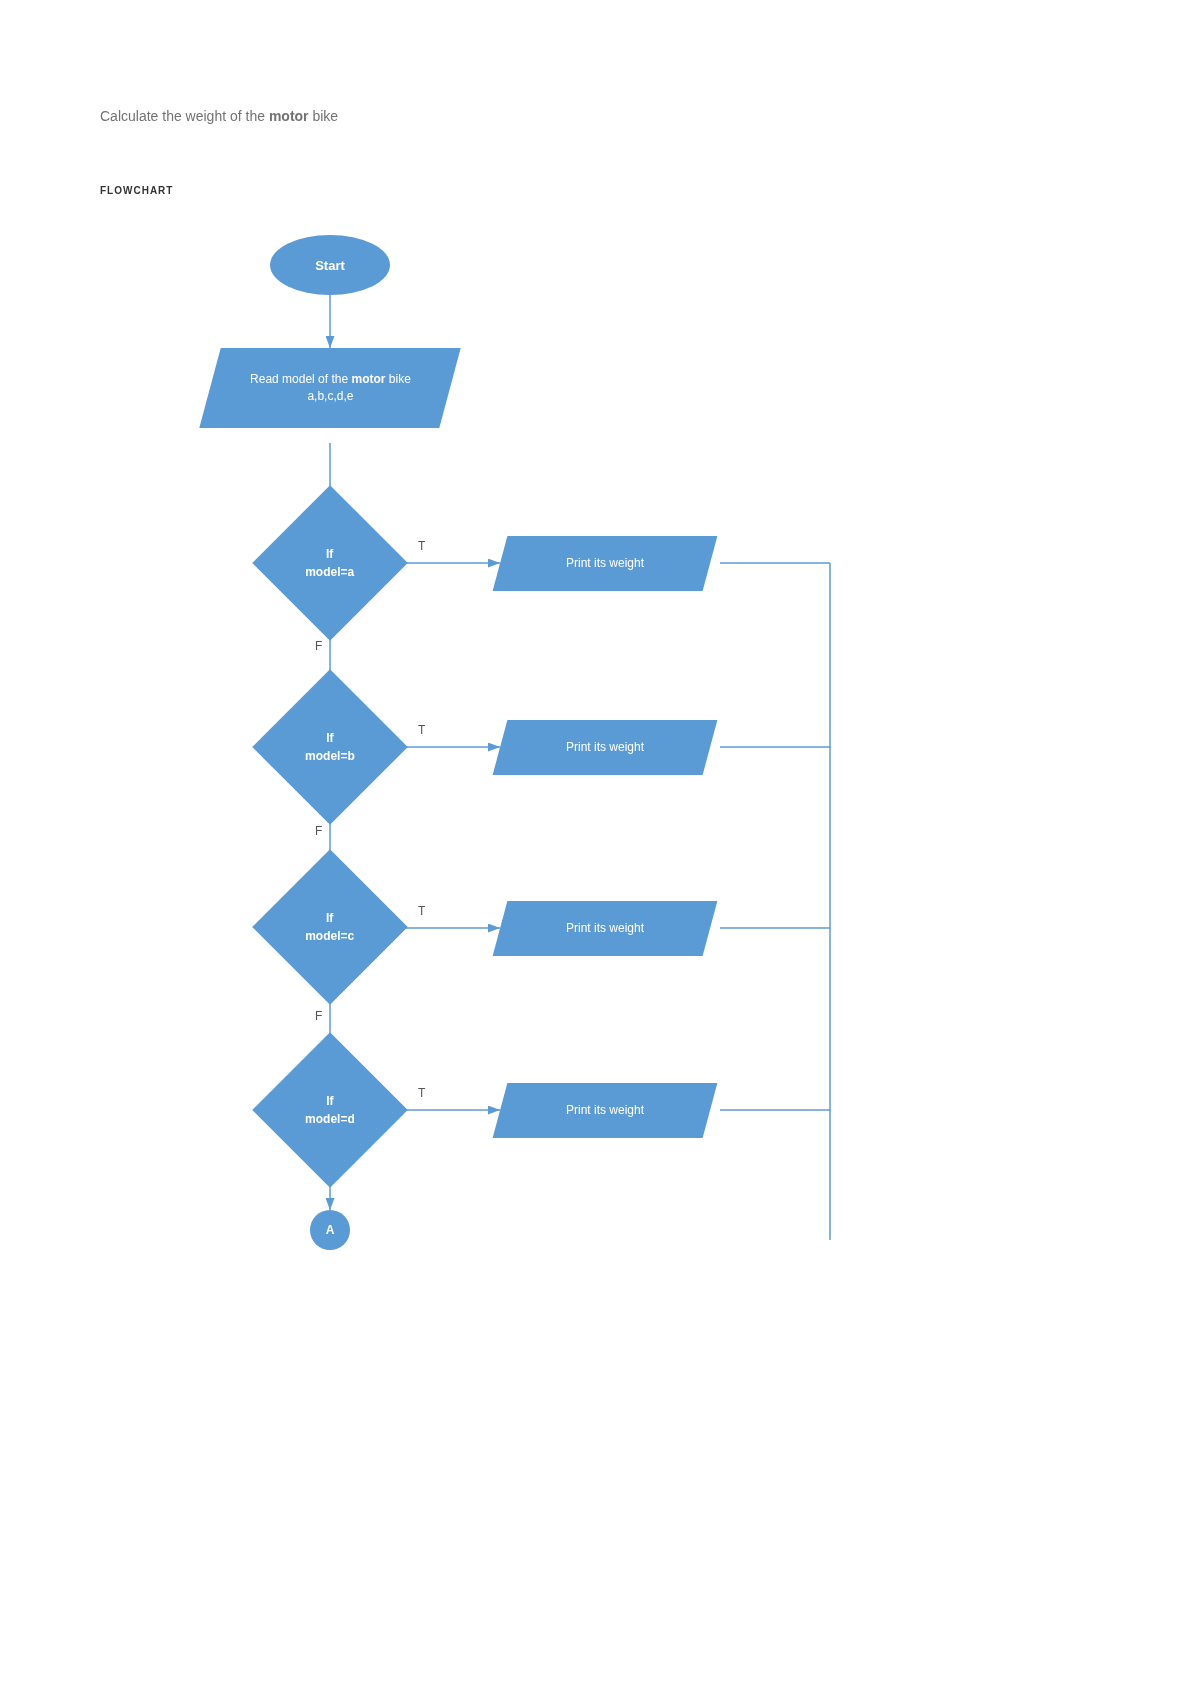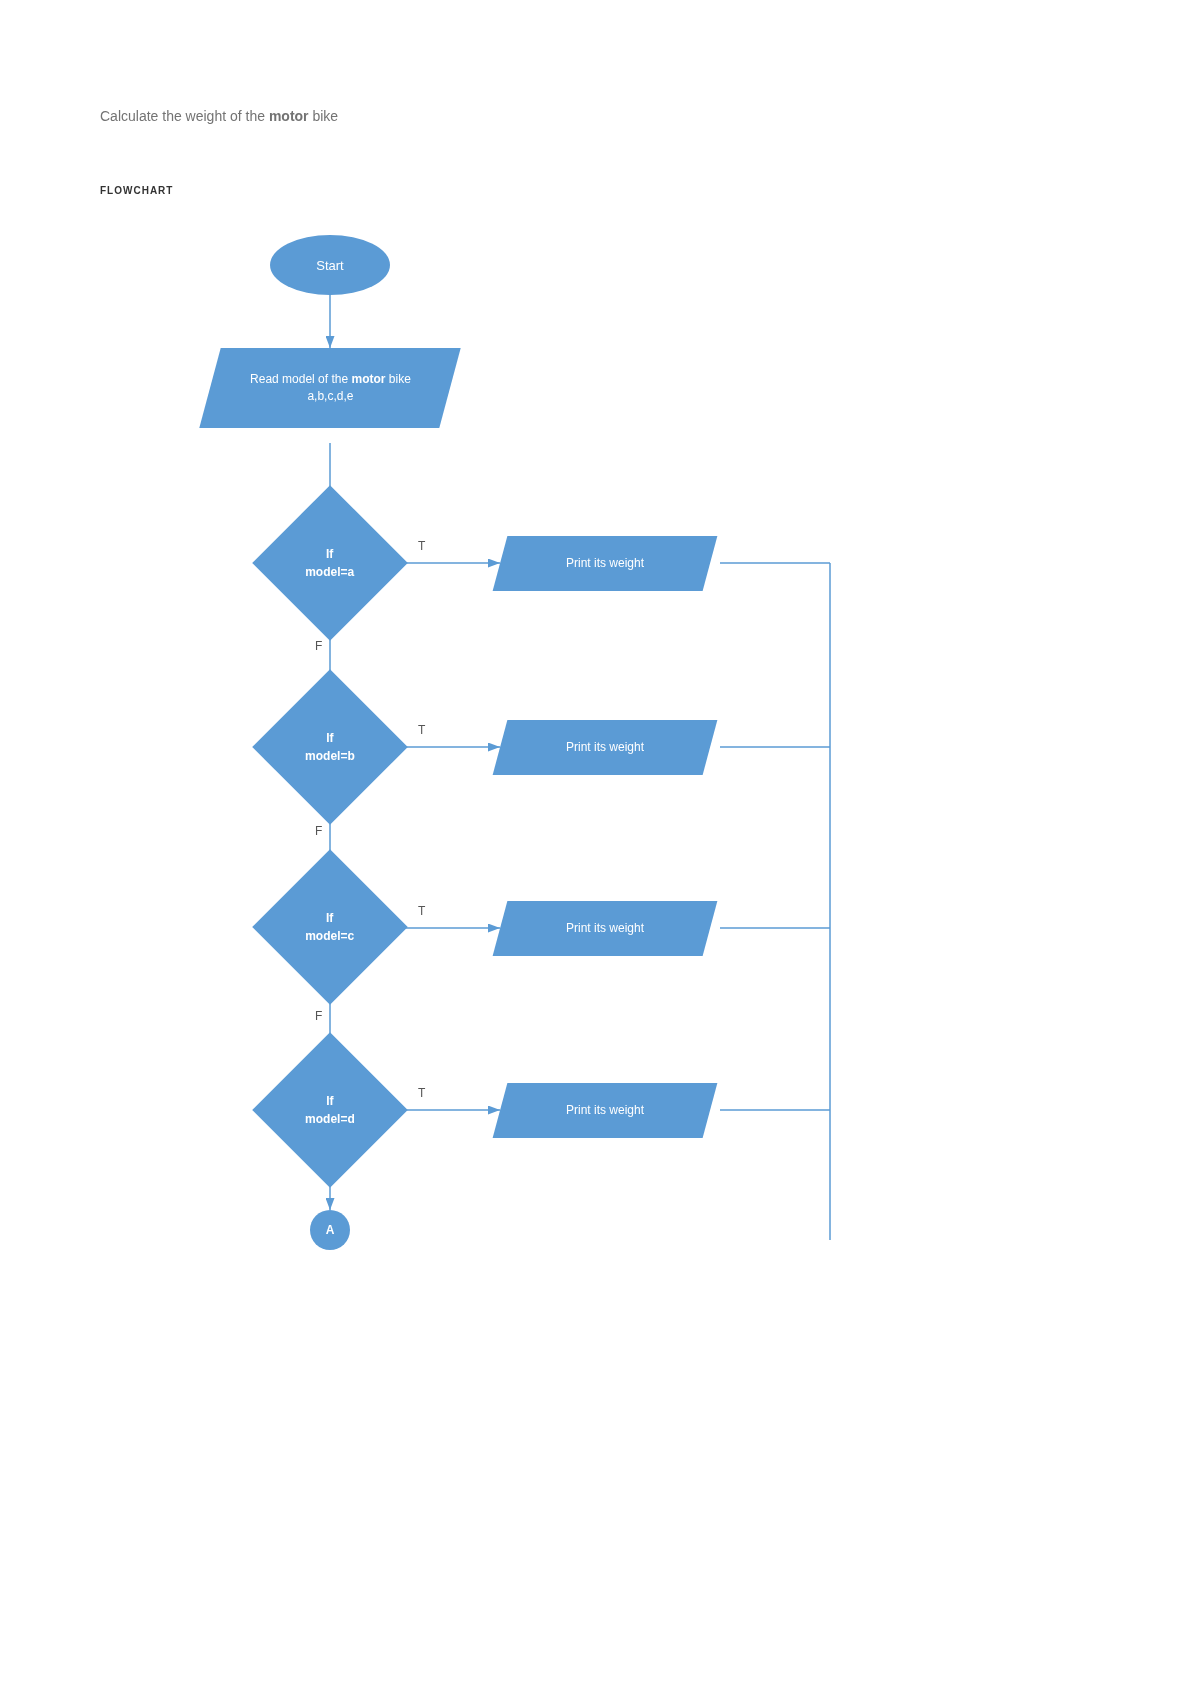--- a/index.html
+++ b/index.html
@@ -56,21 +56,21 @@
     
     .shape-ellipse {
       position: absolute;
       background: #5b9bd5;
       border-radius: 50%;
       display: flex;
       align-items: center;
       justify-content: center;
       color: #fff;
       font-size: 13px;
-      font-weight: 400;
+      font-weight: 700;
     }
 
     .shape-parallelogram {
       position: absolute;
       background: #5b9bd5;
       display: flex;
       align-items: center;
       justify-content: center;
       color: #fff;
       font-size: 12px;

